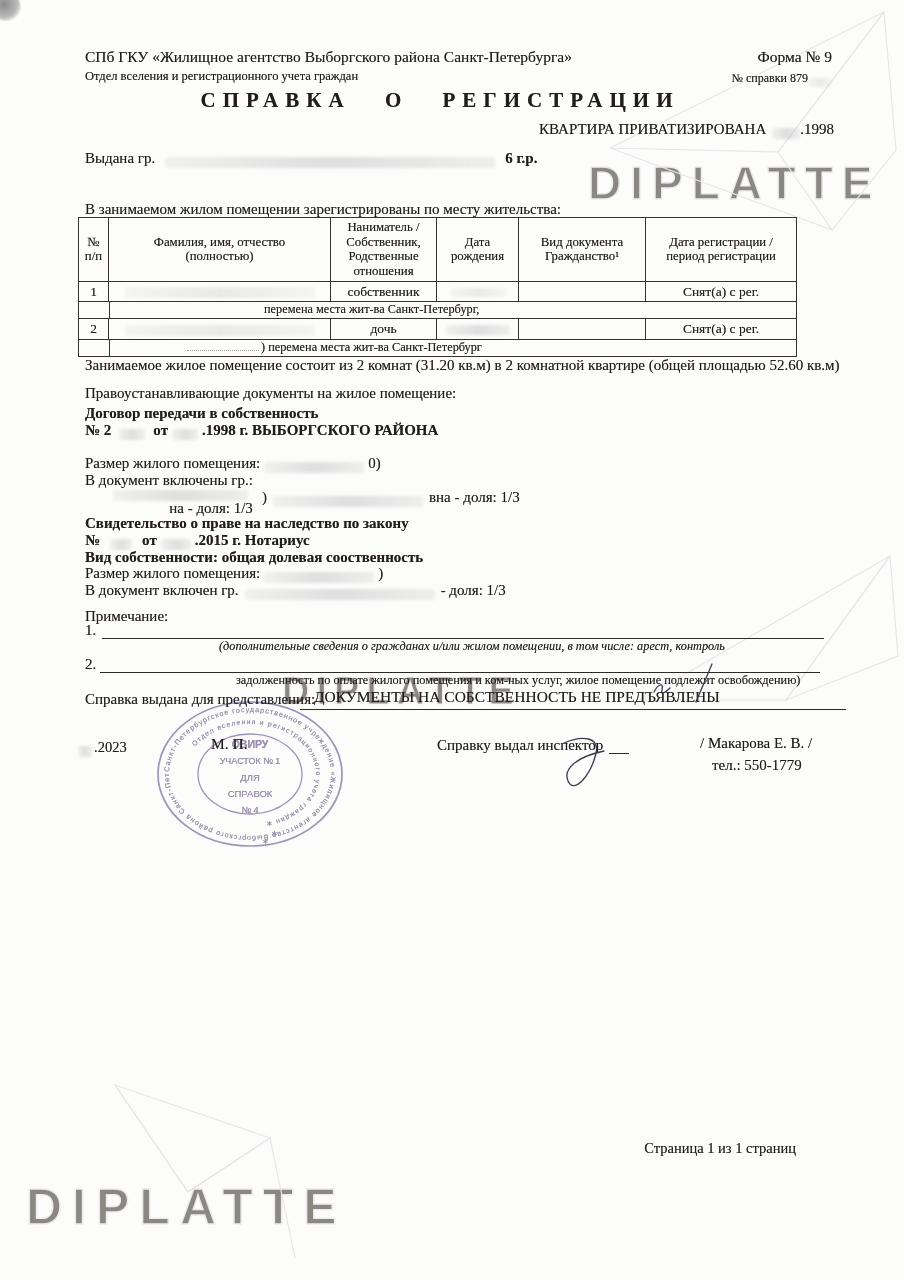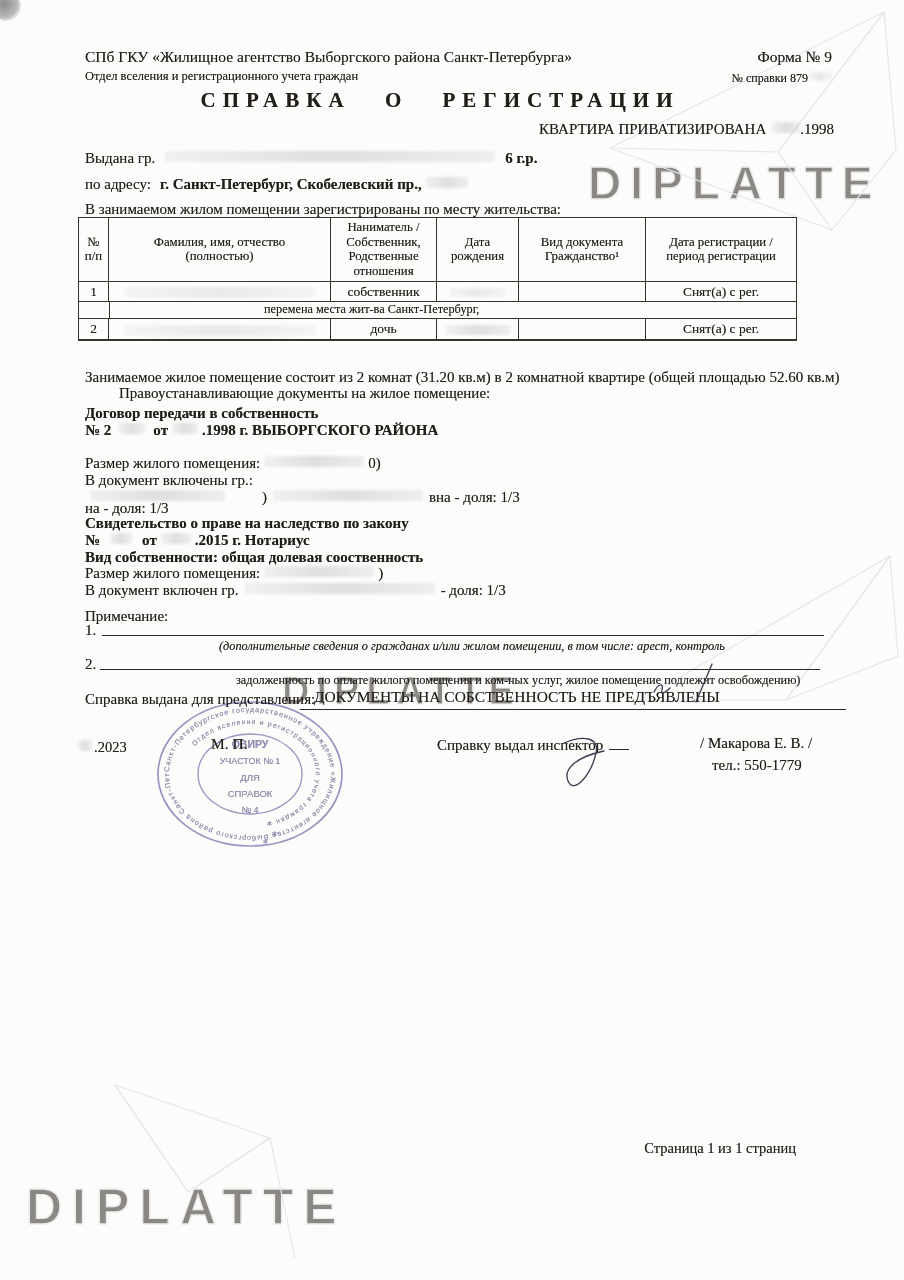--- a/index.html
+++ b/index.html
@@ -6,21 +6,21 @@
   body{background:#e8e8e8;}
   .page{
     position:relative;width:904px;height:1280px;margin:0 auto;
     background:#fcfcfa;overflow:hidden;
     font-family:"Liberation Serif","DejaVu Serif",serif;
     color:#201d1b;font-size:15px;
     text-shadow:0 0 .35px rgba(45,40,35,.55);
   }
   .abs{position:absolute;}
   .b{font-weight:700;}
-  .row{display:flex;align-items:flex-start;}
+  .row{display:flex;align-items:flex-end;}
   .txt{z-index:2;}
   
   .ghost{display:inline-block;height:11px;border-radius:2px;
     background:linear-gradient(90deg,rgba(140,140,148,.10),rgba(140,140,148,.26),rgba(140,140,148,.12));
     filter:blur(1.4px);vertical-align:baseline;transform:translateY(1px);}
   .ghost.lite{background:linear-gradient(90deg,rgba(140,140,148,.07),rgba(140,140,148,.16),rgba(140,140,148,.07));}
   .dotted{display:inline-block;height:9px;border-bottom:1px dotted rgba(80,80,85,.55);filter:blur(.3px);}
   
   .fill{border-bottom:1.4px solid #2c2a28;display:inline-block;}
   
@@ -100,25 +100,20 @@
   <div class="abs txt privat row">
     <span>КВАРТИРА ПРИВАТИЗИРОВАНА</span>
     <span class="ghost" style="width:28px;margin-left:6px;"></span>
     <span>.1998</span>
   </div>
 
   <div class="abs txt row" style="left:85px;top:150px;">
     <span>Выдана гр.</span>
     <span class="ghost" style="width:330px;margin:0 10px;"></span>
     <span class="b">6 г.р.</span>
-  </div>
-  <div class="abs txt row" style="left:85px;top:176px;">
-    <span>по адресу:</span>
-    <span class="b" style="margin-left:9px;">г. Санкт-Петербург, Скобелевский пр.,</span>
-    <span class="ghost" style="width:42px;margin-left:4px;"></span>
   </div>
   <div class="abs txt" style="left:85px;top:201px;">В занимаемом жилом помещении зарегистрированы по месту жительства:</div>
 
   <div class="abs tbl">
     <div class="c hd lines">№
 п/п</div>
     <div class="c hd lines">Фамилия, имя, отчество
 (полностью)</div>
     <div class="c hd lines">Наниматель /
 Собственник,
@@ -146,24 +141,27 @@
     <div class="c rc">2</div>
     <div class="c rc">
         <span class="ghost lite" style="width:190px;"></span>
       </div>
     <div class="c rc">дочь</div>
     <div class="c rc">
         <span class="ghost" style="width:64px;height:10px;"></span>
       </div>
     <div class="c rc"></div>
     <div class="c rc end">Снят(а) с рег.</div>
-  </div>
-
-  <div class="abs txt" style="left:85px;top:369px;">Занимаемое жилое помещение состоит из 2 комнат (31.20 кв.м) в 2 комнатной квартире (общей площадью 52.60 кв.м)</div>
-  <div class="abs txt" style="left:85px;top:385px;margin-left:34px;">Правоустанавливающие документы на жилое помещение:</div>
+    <div class="noterow lastnote" style="padding-left:108px;">
+      <span class="dotted" style="width:72px;margin-right:2px;"></span><span>) перемена места жит-ва Санкт-Петербург</span>
+    </div>
+  </div>
+
+  <div class="abs txt" style="left:85px;top:357px;">Занимаемое жилое помещение состоит из 2 комнат (31.20 кв.м) в 2 комнатной квартире (общей площадью 52.60 кв.м)</div>
+  <div class="abs txt" style="left:85px;top:385px;">Правоустанавливающие документы на жилое помещение:</div>
 
   <div class="abs txt b" style="left:85px;top:405px;">Договор передачи в собственность</div>
   <div class="abs txt row b" style="left:85px;top:422px;">
     <span>№ 2</span>
     <span class="ghost" style="width:26px;margin:0 8px;"></span>
     <span>от</span>
     <span class="ghost" style="width:26px;margin:0 4px;"></span>
     <span>.1998 г. ВЫБОРГСКОГО РАЙОНА</span>
   </div>
   <div class="abs txt row" style="left:85px;top:455px;">

